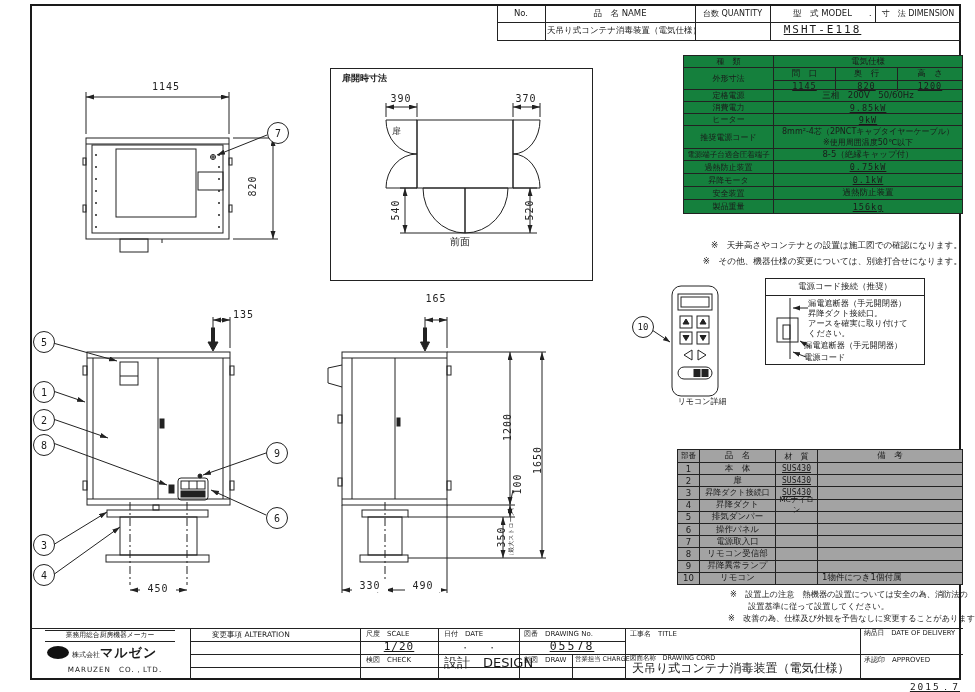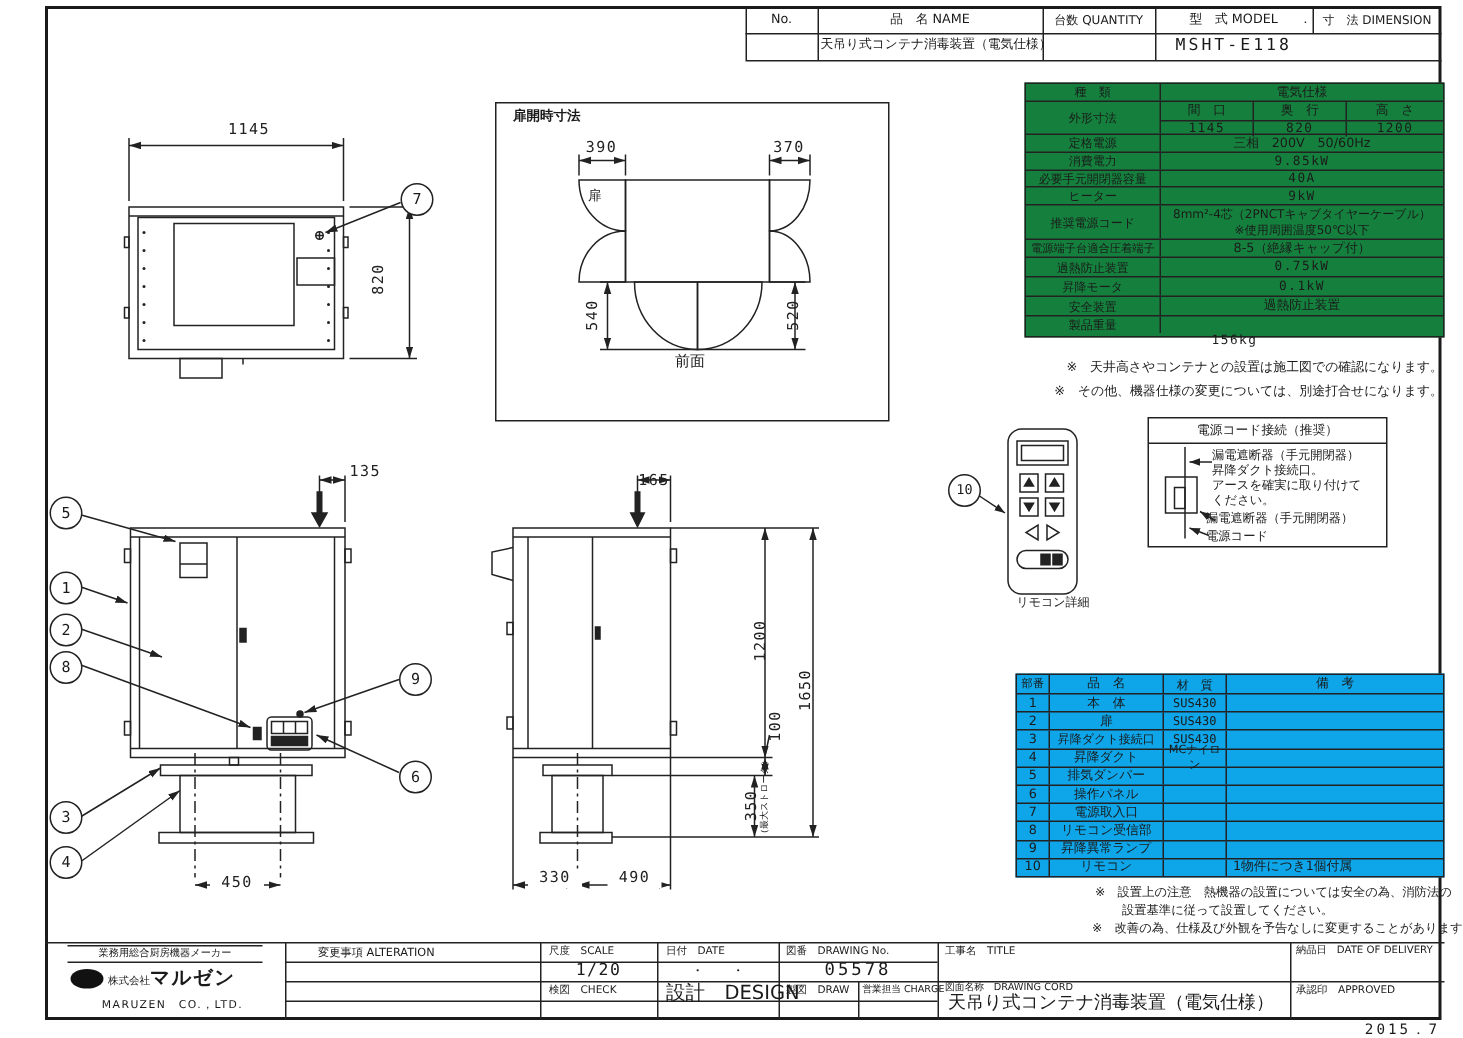--- a/index.html
+++ b/index.html
@@ -4,38 +4,38 @@
 <style>
   html,body{margin:0;padding:0;background:#fff;}
   .sheet{position:relative;width:975px;height:692px;background:#fff;overflow:hidden;
          font-family:"DejaVu Sans",sans-serif;color:#1a1a1a;}
   .abs{position:absolute;}
   .frame{position:absolute;left:30px;top:4px;width:931px;height:676px;border:2px solid #1a1a1a;box-sizing:border-box;}
   .hl{position:absolute;height:1px;background:#222;}
   .vl{position:absolute;width:1px;background:#222;}
   .lbl{position:absolute;font-size:8px;white-space:nowrap;line-height:1.15;}
   .c{text-align:center;}
-  .num{font-family:"DejaVu Sans Mono",monospace;letter-spacing:1px;}
+  .num{font-family:"DejaVu Sans Mono",monospace;letter-spacing:1px;text-decoration:underline;}
   .dim{position:absolute;font-family:"DejaVu Sans Mono",monospace;font-size:10px;letter-spacing:1px;
        color:#222;white-space:nowrap;line-height:12px;}
   .rot{transform:rotate(-90deg);}
   .wbg{background:#fff;}
   .balloon{position:absolute;width:20px;height:20px;border:1px solid #222;border-radius:50%;
            display:flex;align-items:center;justify-content:center;background:#fff;
            font-family:"DejaVu Sans Mono",monospace;font-size:10px;}
   
   .spec{position:absolute;left:683px;top:55px;width:280px;border:1px solid #222;background:#15803d;box-sizing:border-box;}
   .srow{display:flex;border-top:1px solid #222;box-sizing:border-box;}
   .srow:first-child{border-top:none;}
   .slabel{width:90px;border-right:1px solid #222;display:flex;align-items:center;justify-content:center;
           font-size:8px;box-sizing:border-box;text-align:center;}
   .sval{flex:1;display:flex;align-items:center;justify-content:center;font-size:8.5px;}
   .subcell{display:flex;align-items:center;justify-content:center;font-size:8.5px;box-sizing:border-box;}
   
-  .parts{position:absolute;left:677px;top:449px;width:286px;border:1px solid #222;background:#0ea5e9;box-sizing:border-box;}
+  .parts{position:absolute;left:677px;top:449px;width:286px;border:1px solid #222;background:#a3a3a3;box-sizing:border-box;}
   .prow{display:flex;height:12.2px;border-top:1px solid #222;align-items:center;font-size:8.5px;box-sizing:border-box;}
   .prow:first-child{border-top:none;height:12px;}
   .pno{width:22px;border-right:1px solid #222;text-align:center;box-sizing:border-box;align-self:stretch;display:flex;align-items:center;justify-content:center;}
   .pname{width:76px;border-right:1px solid #222;text-align:center;box-sizing:border-box;align-self:stretch;display:flex;align-items:center;justify-content:center;}
   .pmat{width:42px;border-right:1px solid #222;text-align:center;box-sizing:border-box;align-self:stretch;display:flex;align-items:center;justify-content:center;font-size:8px;}
   .pnote{flex:1;padding-left:4px;}
   svg{position:absolute;overflow:visible;}
   .pwr{position:absolute;left:765px;top:278px;width:160px;height:87px;border:1px solid #222;box-sizing:border-box;background:#fff;}
   .pwr-title{height:16px;border-bottom:1px solid #222;display:flex;align-items:center;justify-content:center;font-size:8.5px;}
 </style>
@@ -85,24 +85,20 @@
       </div>
     </div>
     <div class="srow" style="height:12px;">
       <div class="slabel">定格電源</div>
       <div class="sval">三相　200V　50/60Hz</div>
     </div>
     <div class="srow" style="height:12px;">
       <div class="slabel">消費電力</div>
       <div class="sval num">9.85kW</div>
     </div>
-    <div class="srow" style="height:11px;">
-      <div class="slabel">必要手元開閉器容量</div>
-      <div class="sval num">40A</div>
-    </div>
     <div class="srow" style="height:12px;">
       <div class="slabel">ヒーター</div>
       <div class="sval num">9kW</div>
     </div>
     <div class="srow" style="height:23px;">
       <div class="slabel">推奨電源コード</div>
       <div class="sval" style="flex-direction:column;justify-content:center;">
         <div style="font-size:8px;">8mm²-4芯（2PNCTキャブタイヤーケーブル）</div>
         <div style="font-size:8px;">※使用周囲温度50℃以下</div>
       </div>
@@ -116,21 +112,21 @@
       <div class="sval num">0.75kW</div>
     </div>
     <div class="srow" style="height:13px;">
       <div class="slabel">昇降モータ</div>
       <div class="sval num">0.1kW</div>
     </div>
     <div class="srow" style="height:13px;">
       <div class="slabel">安全装置</div>
       <div class="sval">過熱防止装置</div>
     </div>
-    <div class="srow" style="height:14px;flex-direction:column;">
+    <div class="srow" style="height:14px;">
       <div class="slabel">製品重量</div>
       <div class="sval num">156kg</div>
     </div>
   </div>
 
   <div class="lbl" style="left:700px;top:241px;width:262px;text-align:right;font-size:8.6px;">※　天井高さやコンテナとの設置は施工図での確認になります。</div>
   <div class="lbl" style="left:700px;top:257px;width:262px;text-align:right;font-size:8.6px;">※　その他、機器仕様の変更については、別途打合せになります。</div>
 
   <div class="pwr">
     <div class="pwr-title">電源コード接続（推奨）</div>
@@ -430,21 +426,21 @@
         <line x1="132" y1="205" x2="132" y2="293"></line>
       <line x1="27" y1="290" x2="70" y2="290" marker-start="url(#md)" marker-end="url(#md)"></line>
       <line x1="70" y1="290" x2="132" y2="290" marker-start="url(#md)" marker-end="url(#md)"></line>
       <line x1="110" y1="28" x2="110" y2="17"></line>
         <line x1="132" y1="48" x2="132" y2="17"></line>
       <line x1="110" y1="20" x2="132" y2="20" marker-start="url(#md)" marker-end="url(#md)"></line>
       <rect x="108.5" y="28" width="3" height="15" fill="#222"></rect>
       <polygon points="105.5,42 114.5,42 110,51" fill="#222"></polygon>
     </g>
   </svg>
-  <div class="dim c" style="left:419px;top:315px;width:34px;">165</div>
+  <div class="dim c" style="left:419px;top:293px;width:34px;">165</div>
   <div class="dim c rot" style="left:490px;top:421px;width:36px;">1200</div>
   <div class="dim c rot" style="left:520px;top:454px;width:36px;">1650</div>
   <div class="dim c rot" style="left:502px;top:478px;width:32px;">100</div>
   <div class="dim c rot" style="left:484px;top:531px;width:36px;">350</div>
   <div class="lbl c rot" style="left:481px;top:528px;width:60px;font-size:6px;">（最大ストローク）</div>
   <div class="dim c wbg" style="left:352px;top:580px;width:36px;">330</div>
   <div class="dim c wbg" style="left:405px;top:580px;width:36px;">490</div>
 
   <div class="balloon" style="left:33px;top:381px;">
       <span>1</span>

